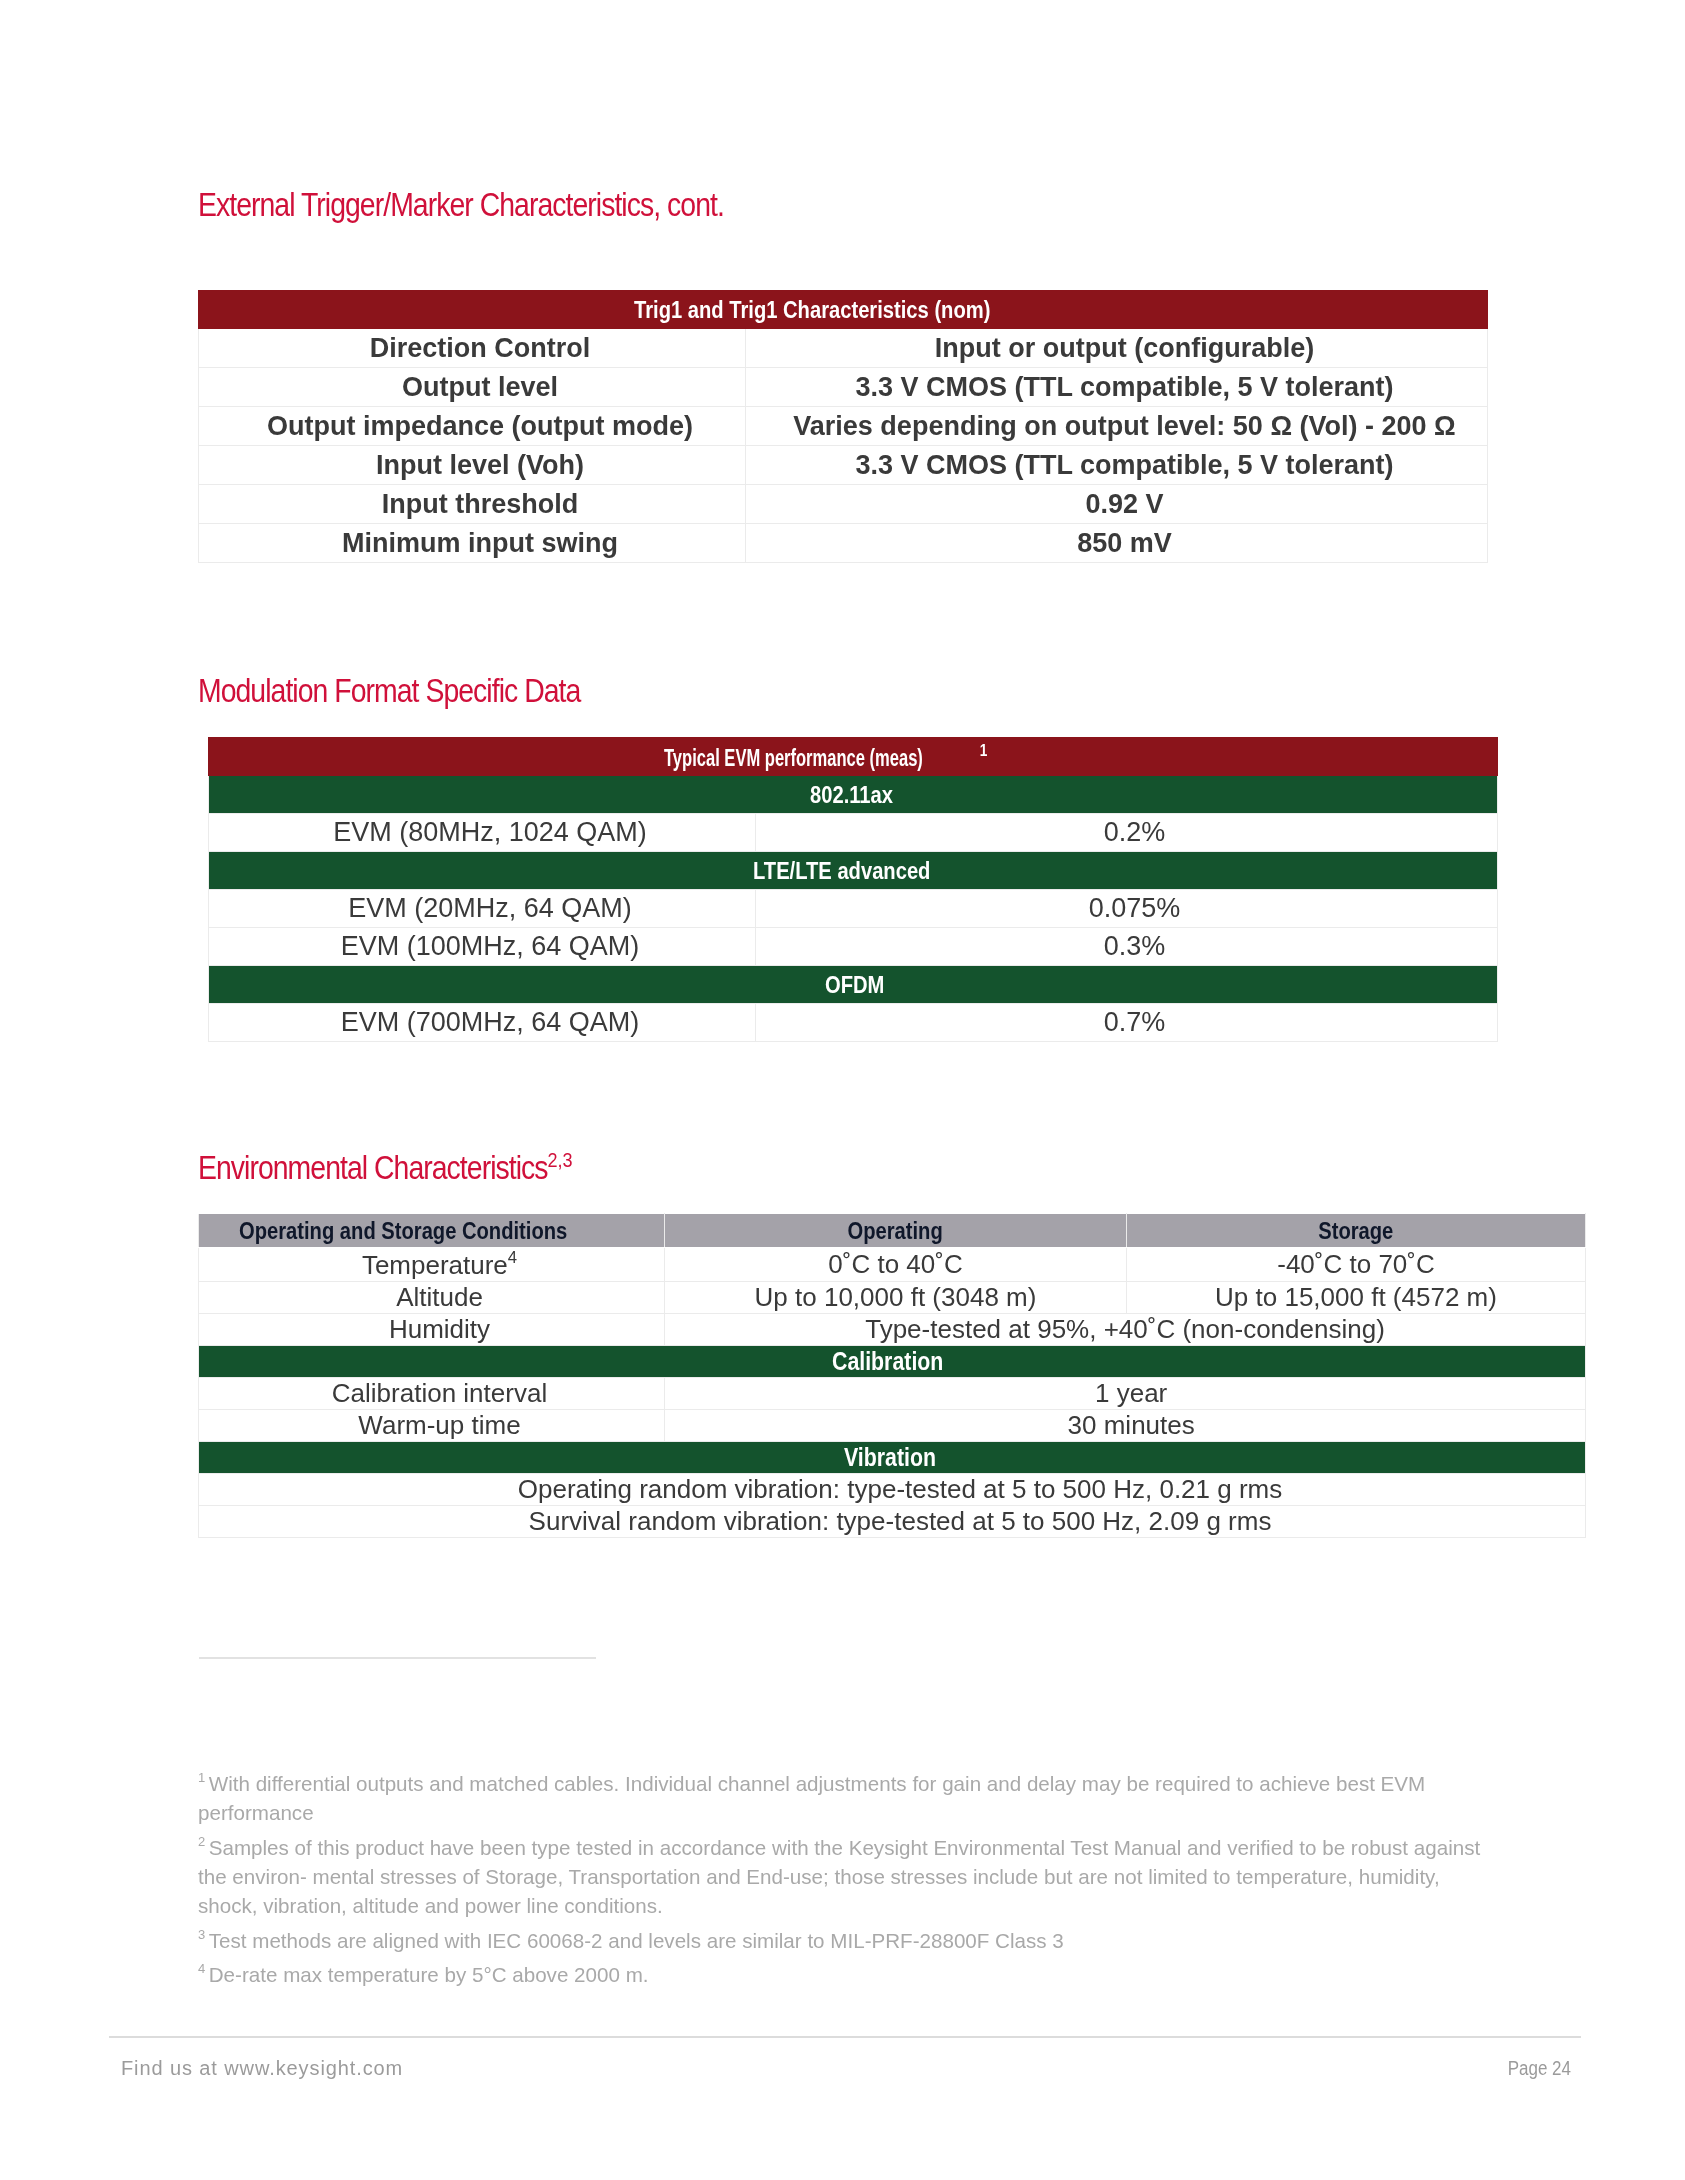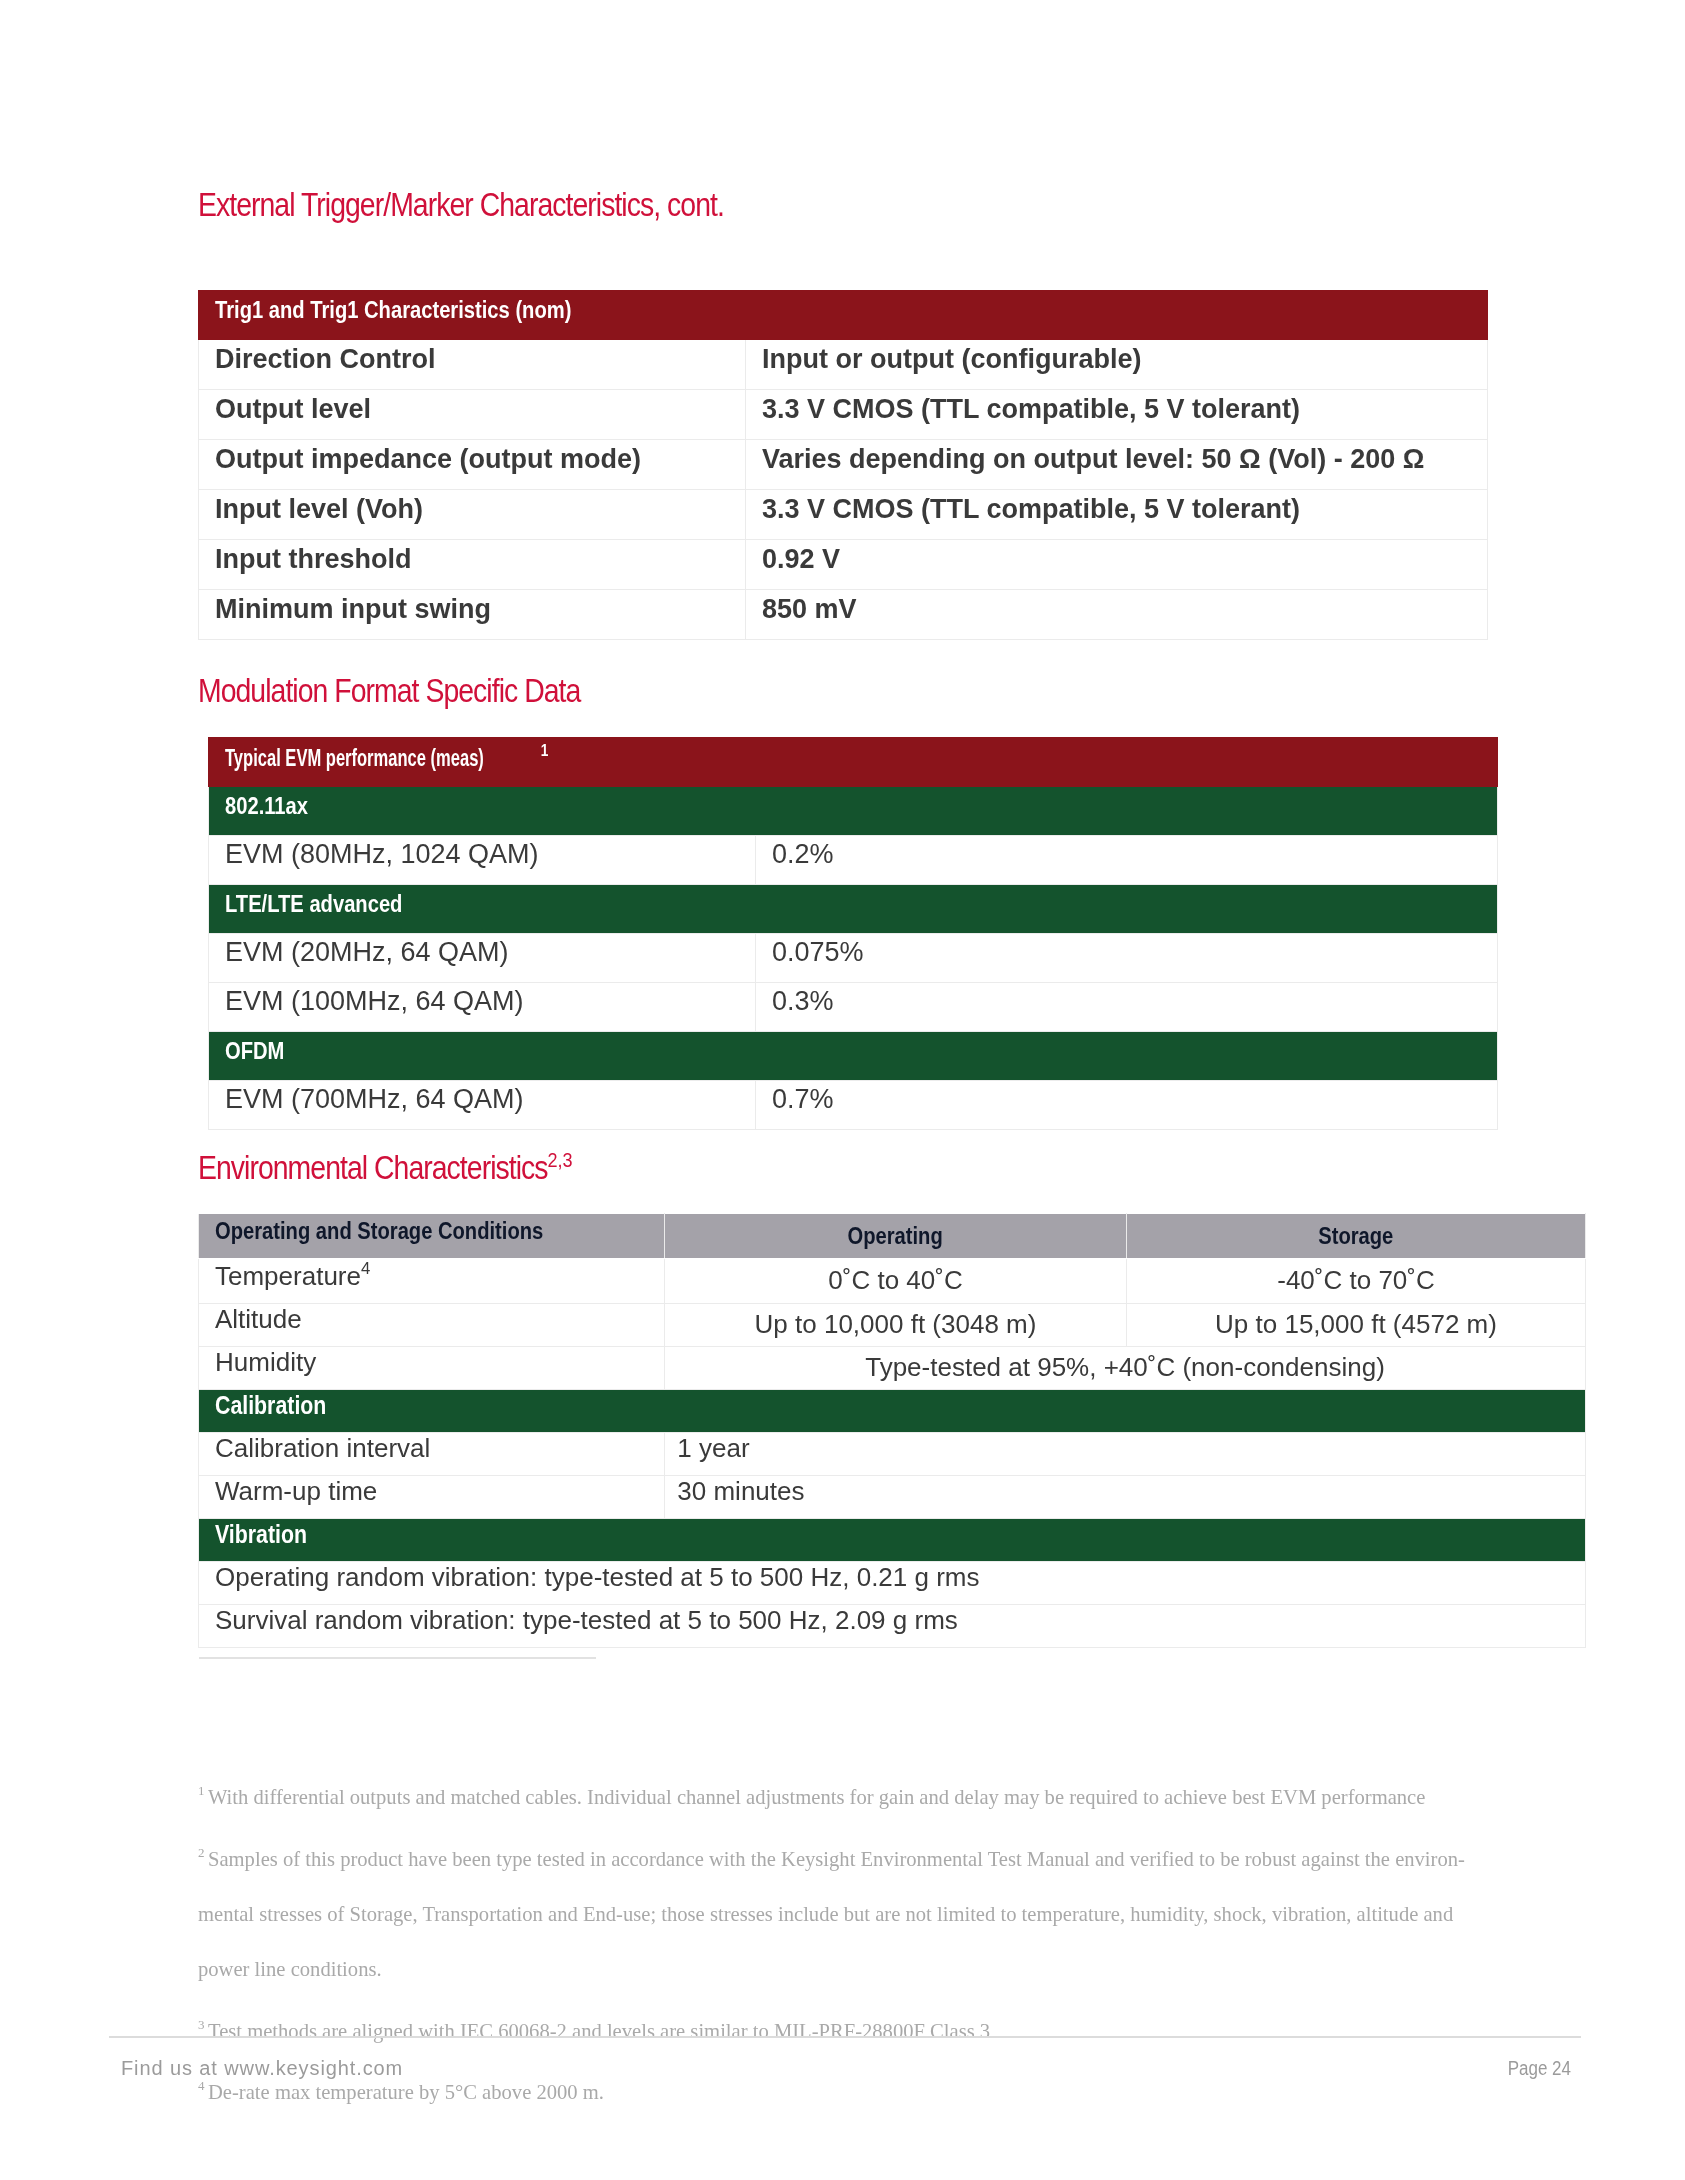--- a/index.html
+++ b/index.html
@@ -3,42 +3,42 @@
 <meta charset="utf-8">
 <style>
   html, body { margin: 0; padding: 0; background: #ffffff; }
   body { width: 1685px; height: 2180px; position: relative; overflow: hidden;
          font-family: "Liberation Sans", sans-serif; color: #3a3a3a; }
   .sec-title { position: absolute; left: 198px; color: #d0103a; font-size: 33px;
                letter-spacing: -1.1px; transform: scaleX(0.86); transform-origin: left center;
                white-space: nowrap; font-family: "Liberation Sans", sans-serif; }
   .sec-title sup { font-size: 21px; vertical-align: 12.3px; letter-spacing: 0; }
   table { position: absolute; border-collapse: collapse; table-layout: fixed; }
-  td, th { padding: 0 0 11px 16px; font-weight: normal; text-align: left; white-space: nowrap;
+  td, th { padding: 0 0 0 16px; font-weight: normal; text-align: center; white-space: nowrap;
            border: 1.8px solid #ebebeb; font-size: 27px; color: #3a3a3a; }
   .hdr-red th { background: #8b141b; color: #ffffff; font-weight: bold; font-size: 24.6px;
                 height: 37px; border-color: #8b141b; }
   .hdr-red th span, .hdr-grey th span, .sub-grey td span {
       display: inline-block; transform: scaleX(0.82); transform-origin: left center; }
   .hdr-grey th { background: #a4a2a9; color: #0f172a; font-weight: bold; font-size: 24.6px;
                  height: 33px; border-color: #ffffff #ebebeb; }
   .sub-grey td { background: #14532d; color: #ffffff; font-weight: bold; font-size: 24.6px;
                  height: 35px; border-color: #ececec; }
   .center { text-align: center; padding: 0; }
   .center span.c { transform-origin: center center !important; }
   #t1 { left: 198px; top: 290px; width: 1289px; }
   #t1 td { height: 38px; font-weight: bold; }
   #t2 { left: 208px; top: 737px; width: 1289px; }
   #t2 td { height: 37px; }
   #env { left: 198px; top: 1213px; width: 1387px; }
   #env td { height: 31px; font-size: 26px; }
   .sup-small { font-size: 16.7px; vertical-align: 10.5px; }
   .sep { position: absolute; left: 199px; top: 1657px; width: 397px; height: 1.8px; background: #e2e2e2; }
   .footnotes { position: absolute; left: 198px; top: 1763px; width: 1299px; color: #a9a9a9;
-               font-size: 20.6px; line-height: 55px; font-family: Liberation Serif, serif; }
+               font-size: 20.6px; line-height: 29px; }
   .footnotes p { margin: 0; }
   .footnotes sup { font-size: 13px; vertical-align: 8.8px; margin-right: 3.5px; }
   .footer-line { position: absolute; left: 109px; top: 2036px; width: 1472px; height: 1.8px; background: #dcdcdc; }
   .footer-left { position: absolute; left: 121px; top: 2057px; font-size: 20px; color: #9b9b9b; letter-spacing: 0.9px; }
   .footer-right { position: absolute; left: 1492px; top: 2057px; width: 79px; text-align: right; font-size: 20px; color: #9b9b9b;
                   transform: scaleX(0.85); transform-origin: right center; }
 </style>
 </head>
 <body>
 

